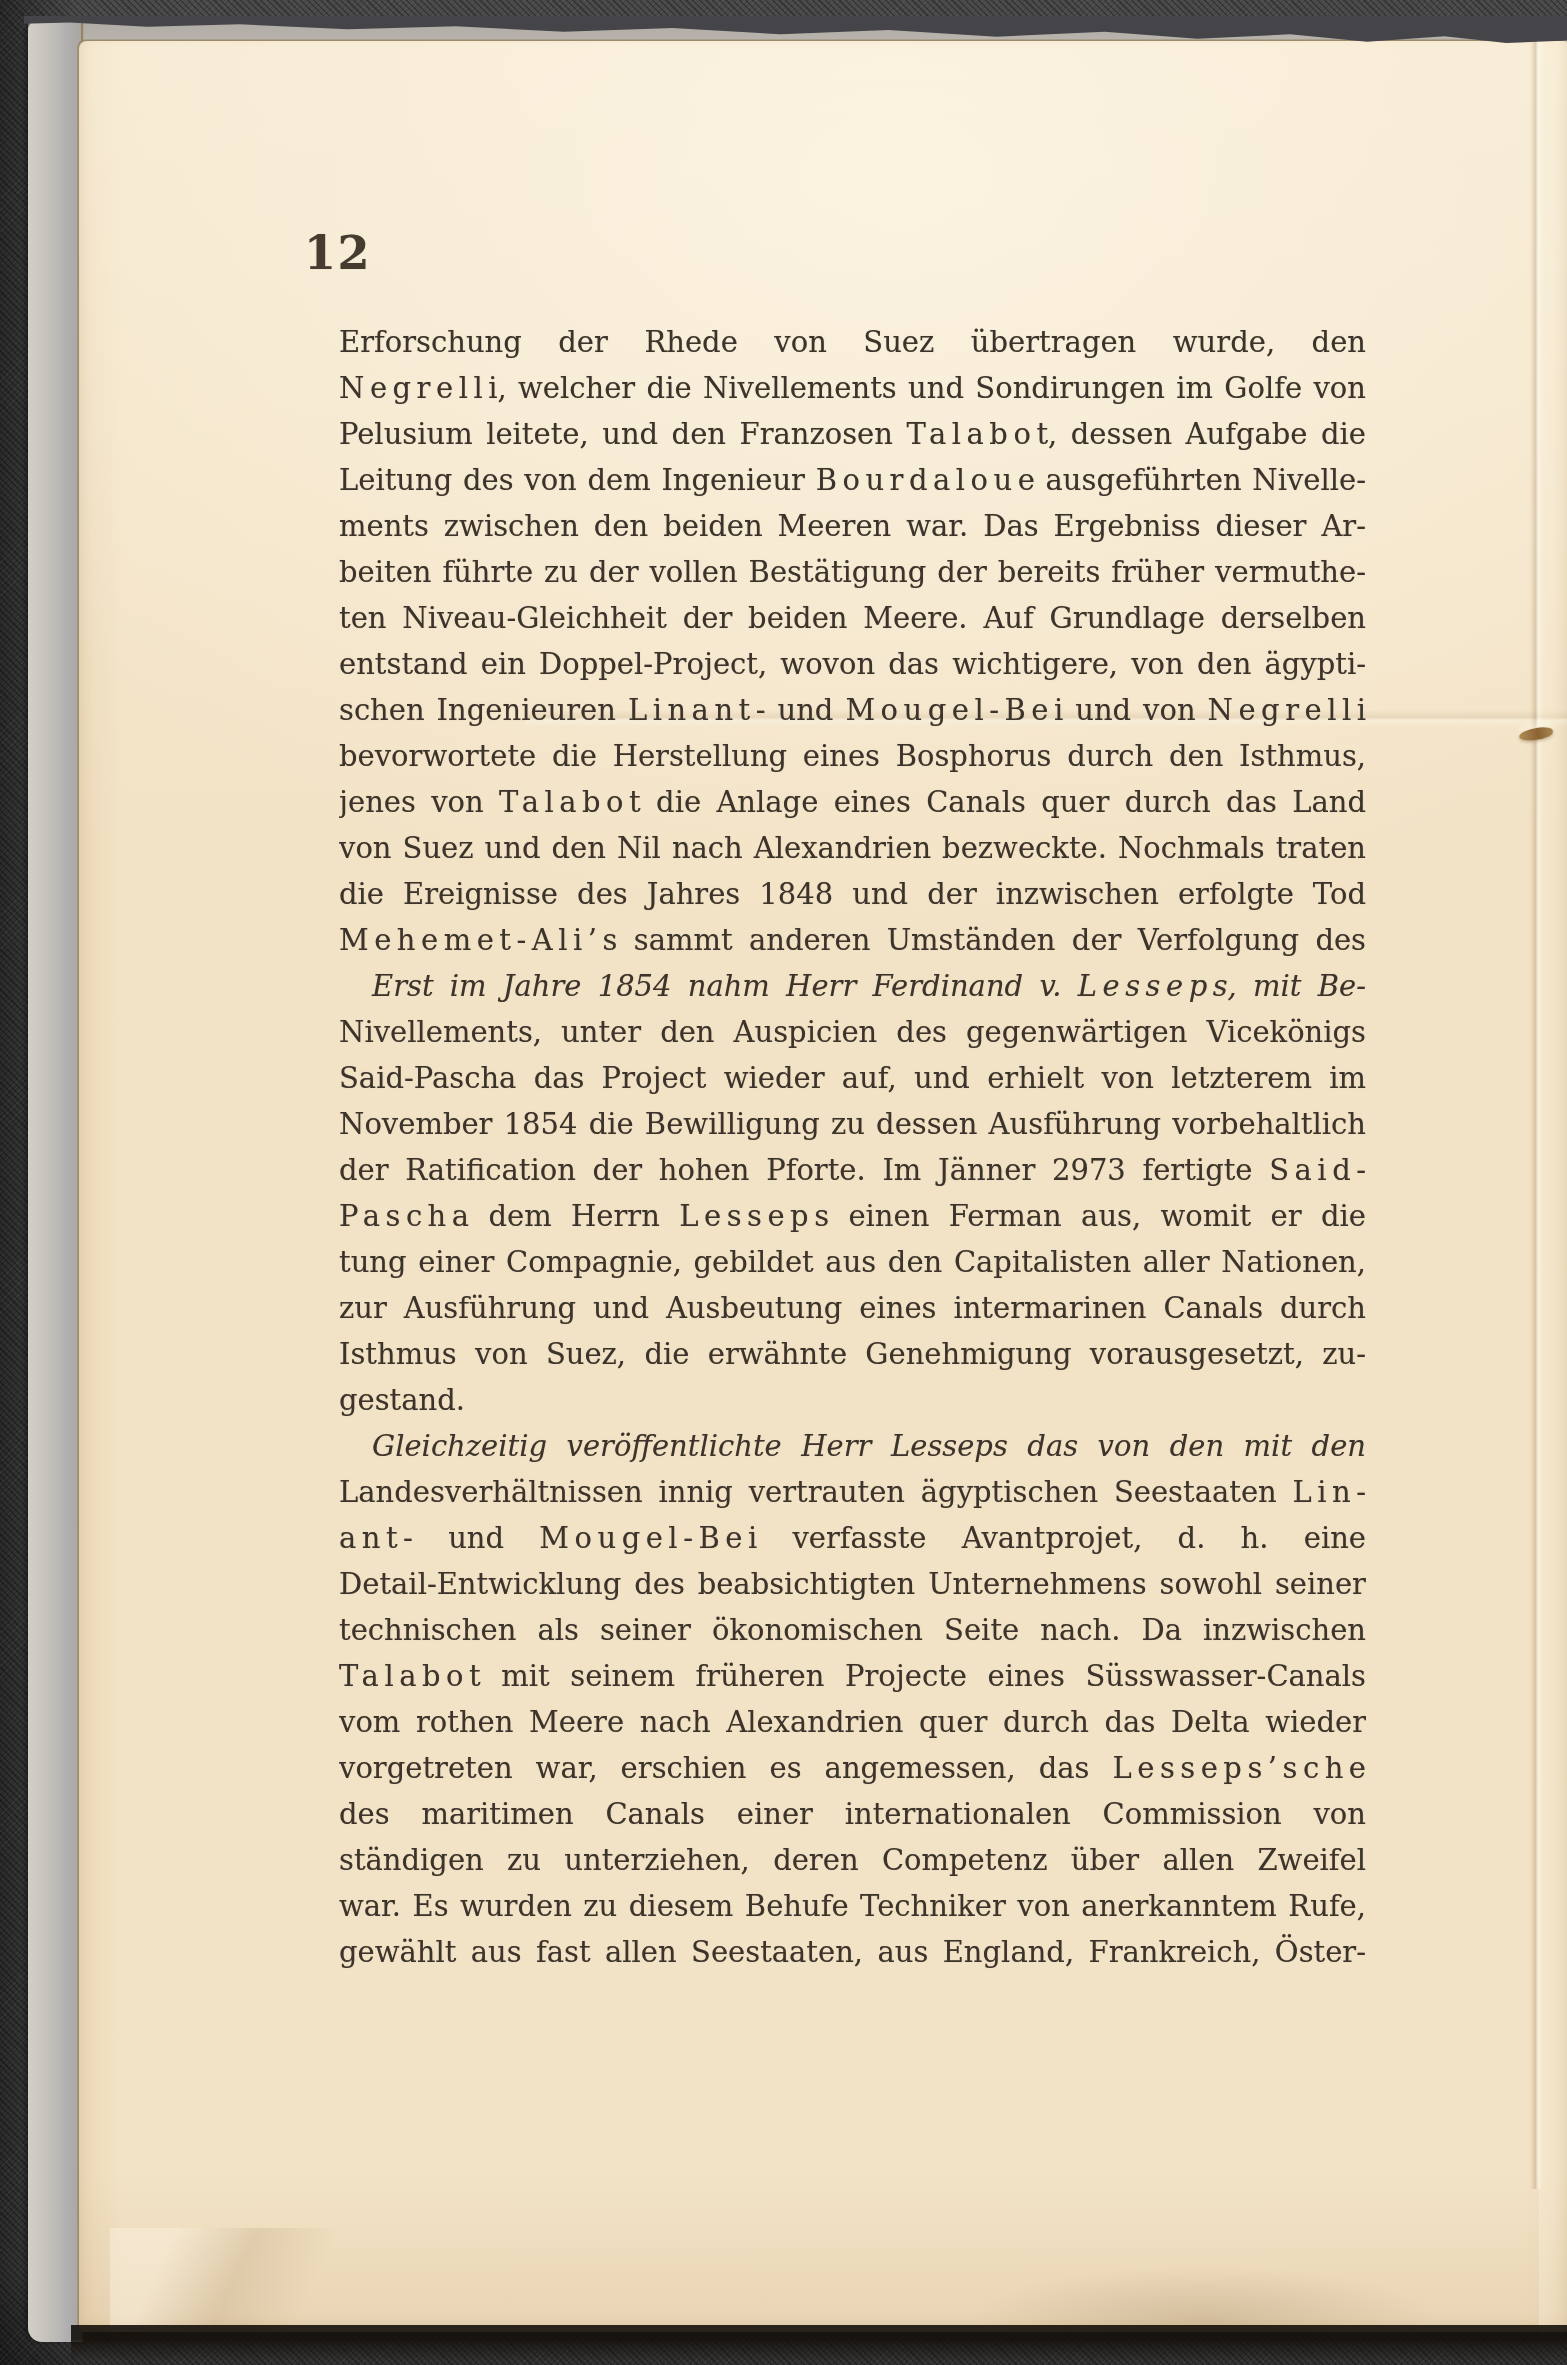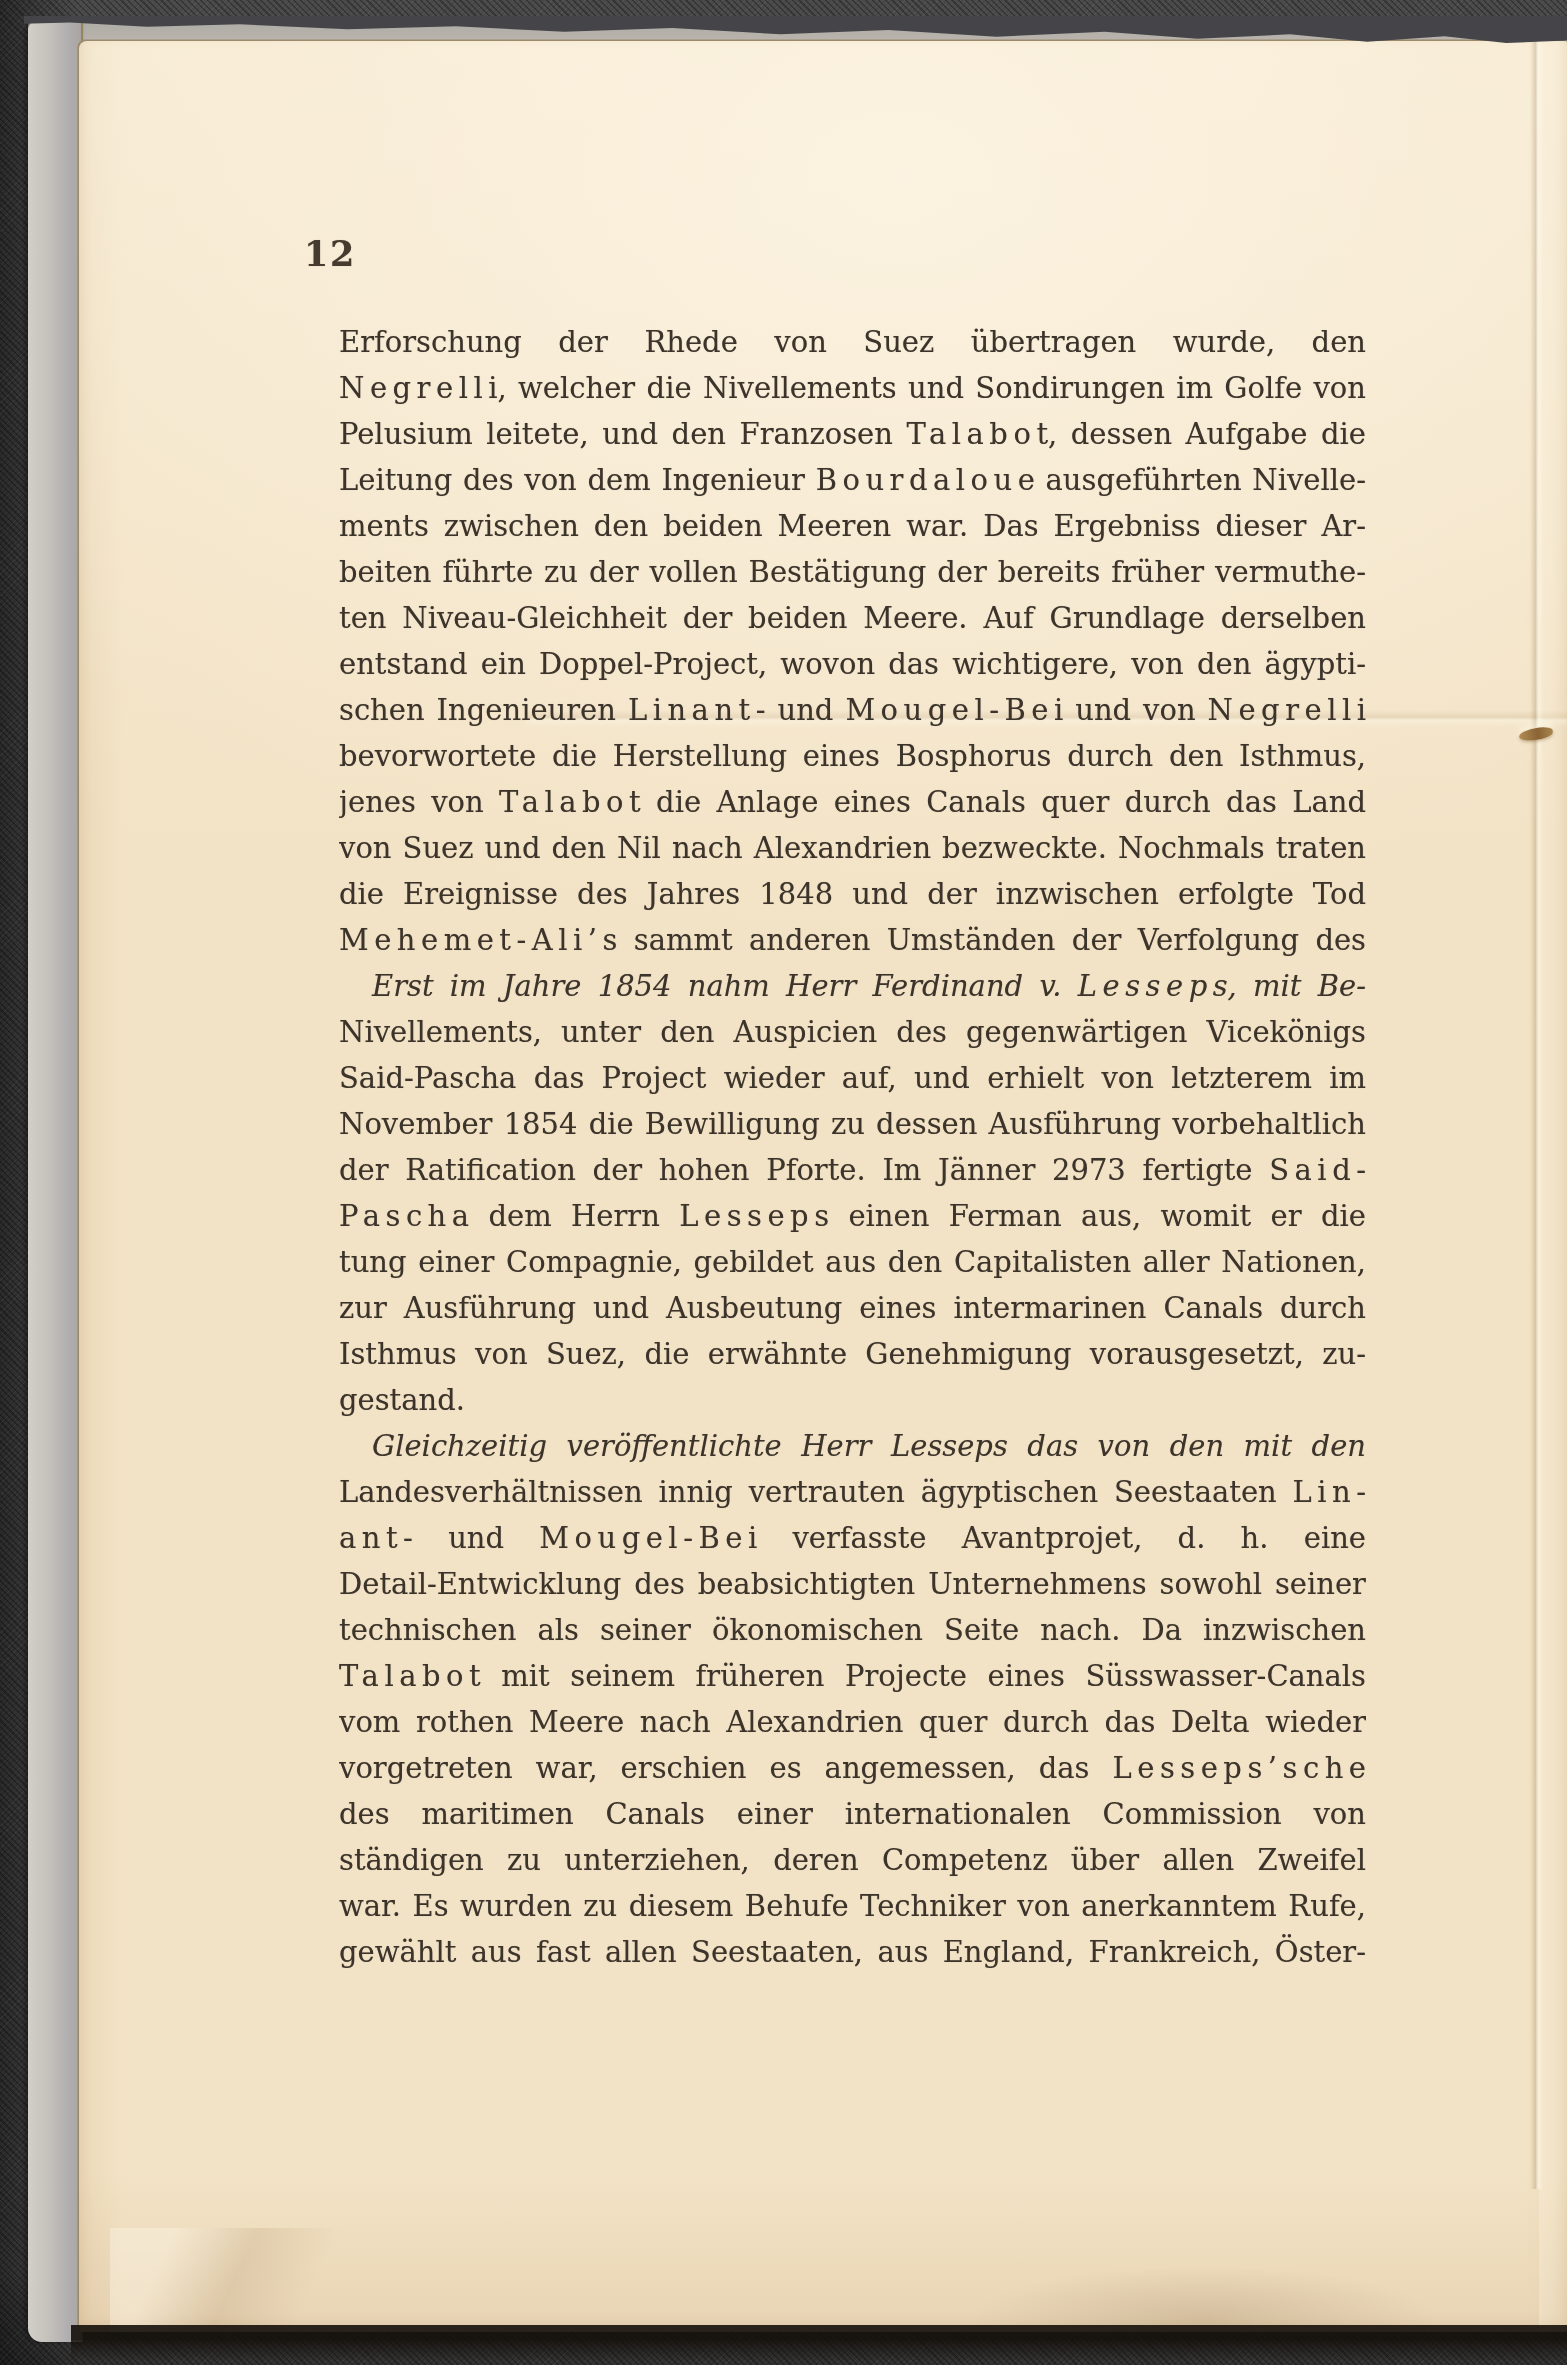--- a/index.html
+++ b/index.html
@@ -78,21 +78,21 @@
     background:linear-gradient(115deg, rgba(255,250,238,.35) 20%, rgba(140,108,64,.14) 45%, rgba(0,0,0,0) 70%);
   }
   
   .shadow-bottom{
     position:absolute;left:71px;top:2325px;right:0;height:36px;
     background:linear-gradient(180deg, rgba(20,16,11,.9) 0 40%, rgba(20,16,11,0));
   }
   
   .page-number{
     position:absolute;left:225px;top:193px;
-    font-size:35px;line-height:39px;font-weight:bold;
+    font-size:46px;line-height:39px;font-weight:bold;
     color:#453b2e;letter-spacing:1.6px;
     text-shadow:0 0 0.8px rgba(69,59,46,.45);
   }
   .text-block{
     position:absolute;left:260px;top:278px;width:1027px;
     font-size:29px;color:#3c342b;
     text-shadow:0 0 0.8px rgba(60,52,43,.35);
   }
   .line{
     height:46px;line-height:46px;

